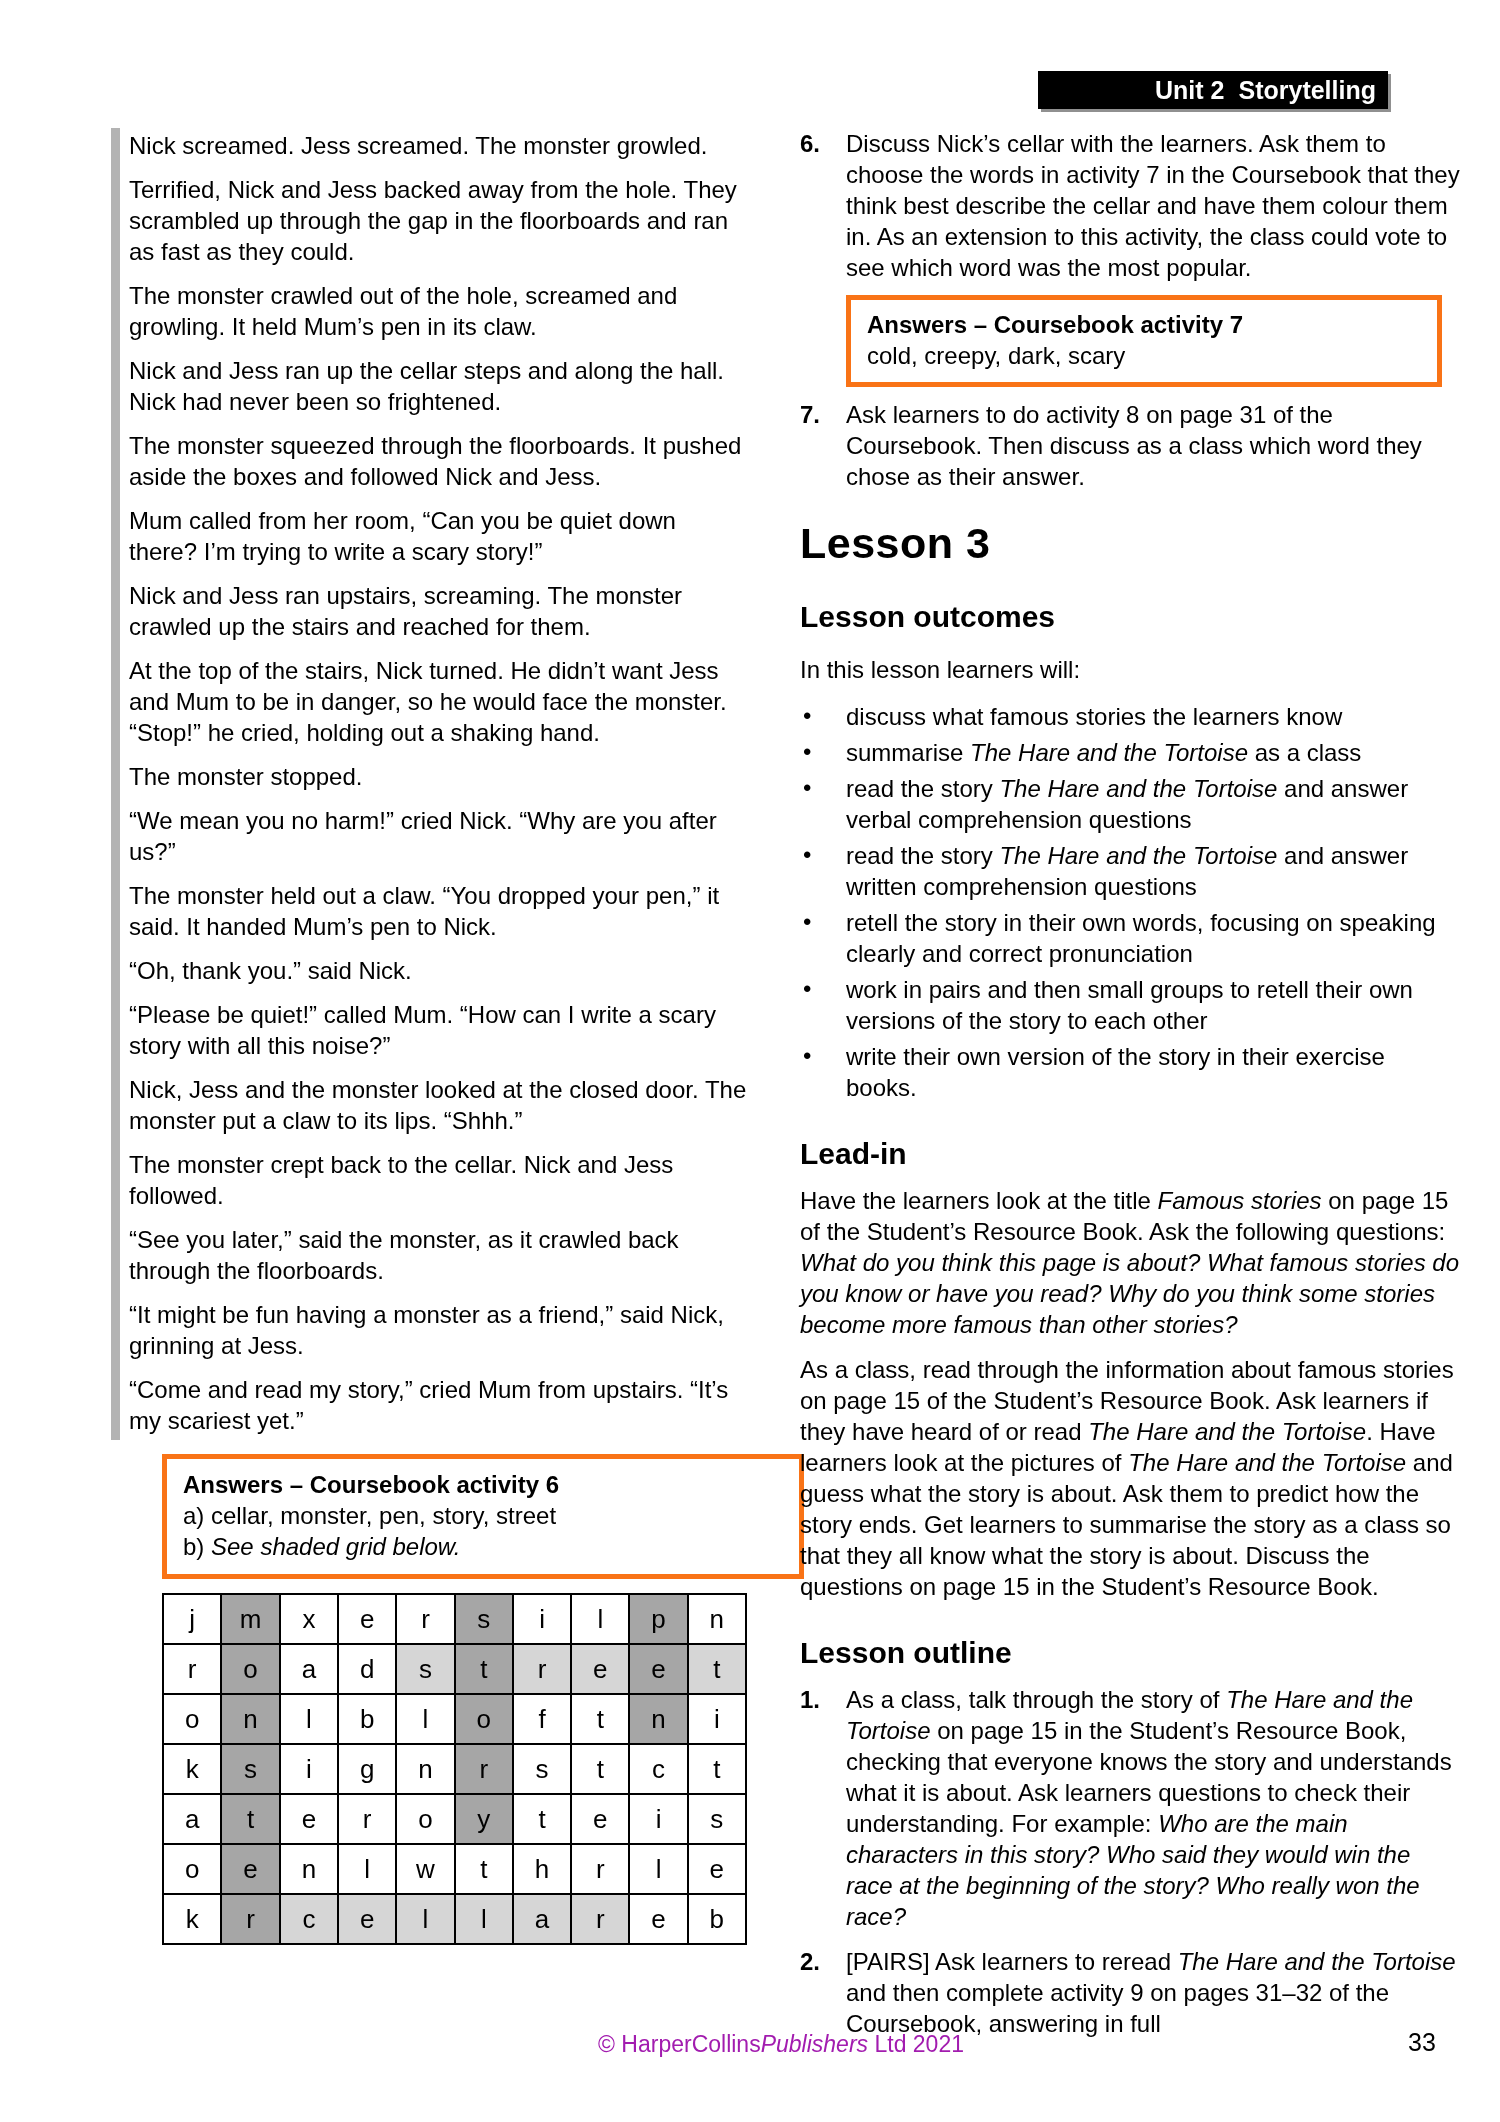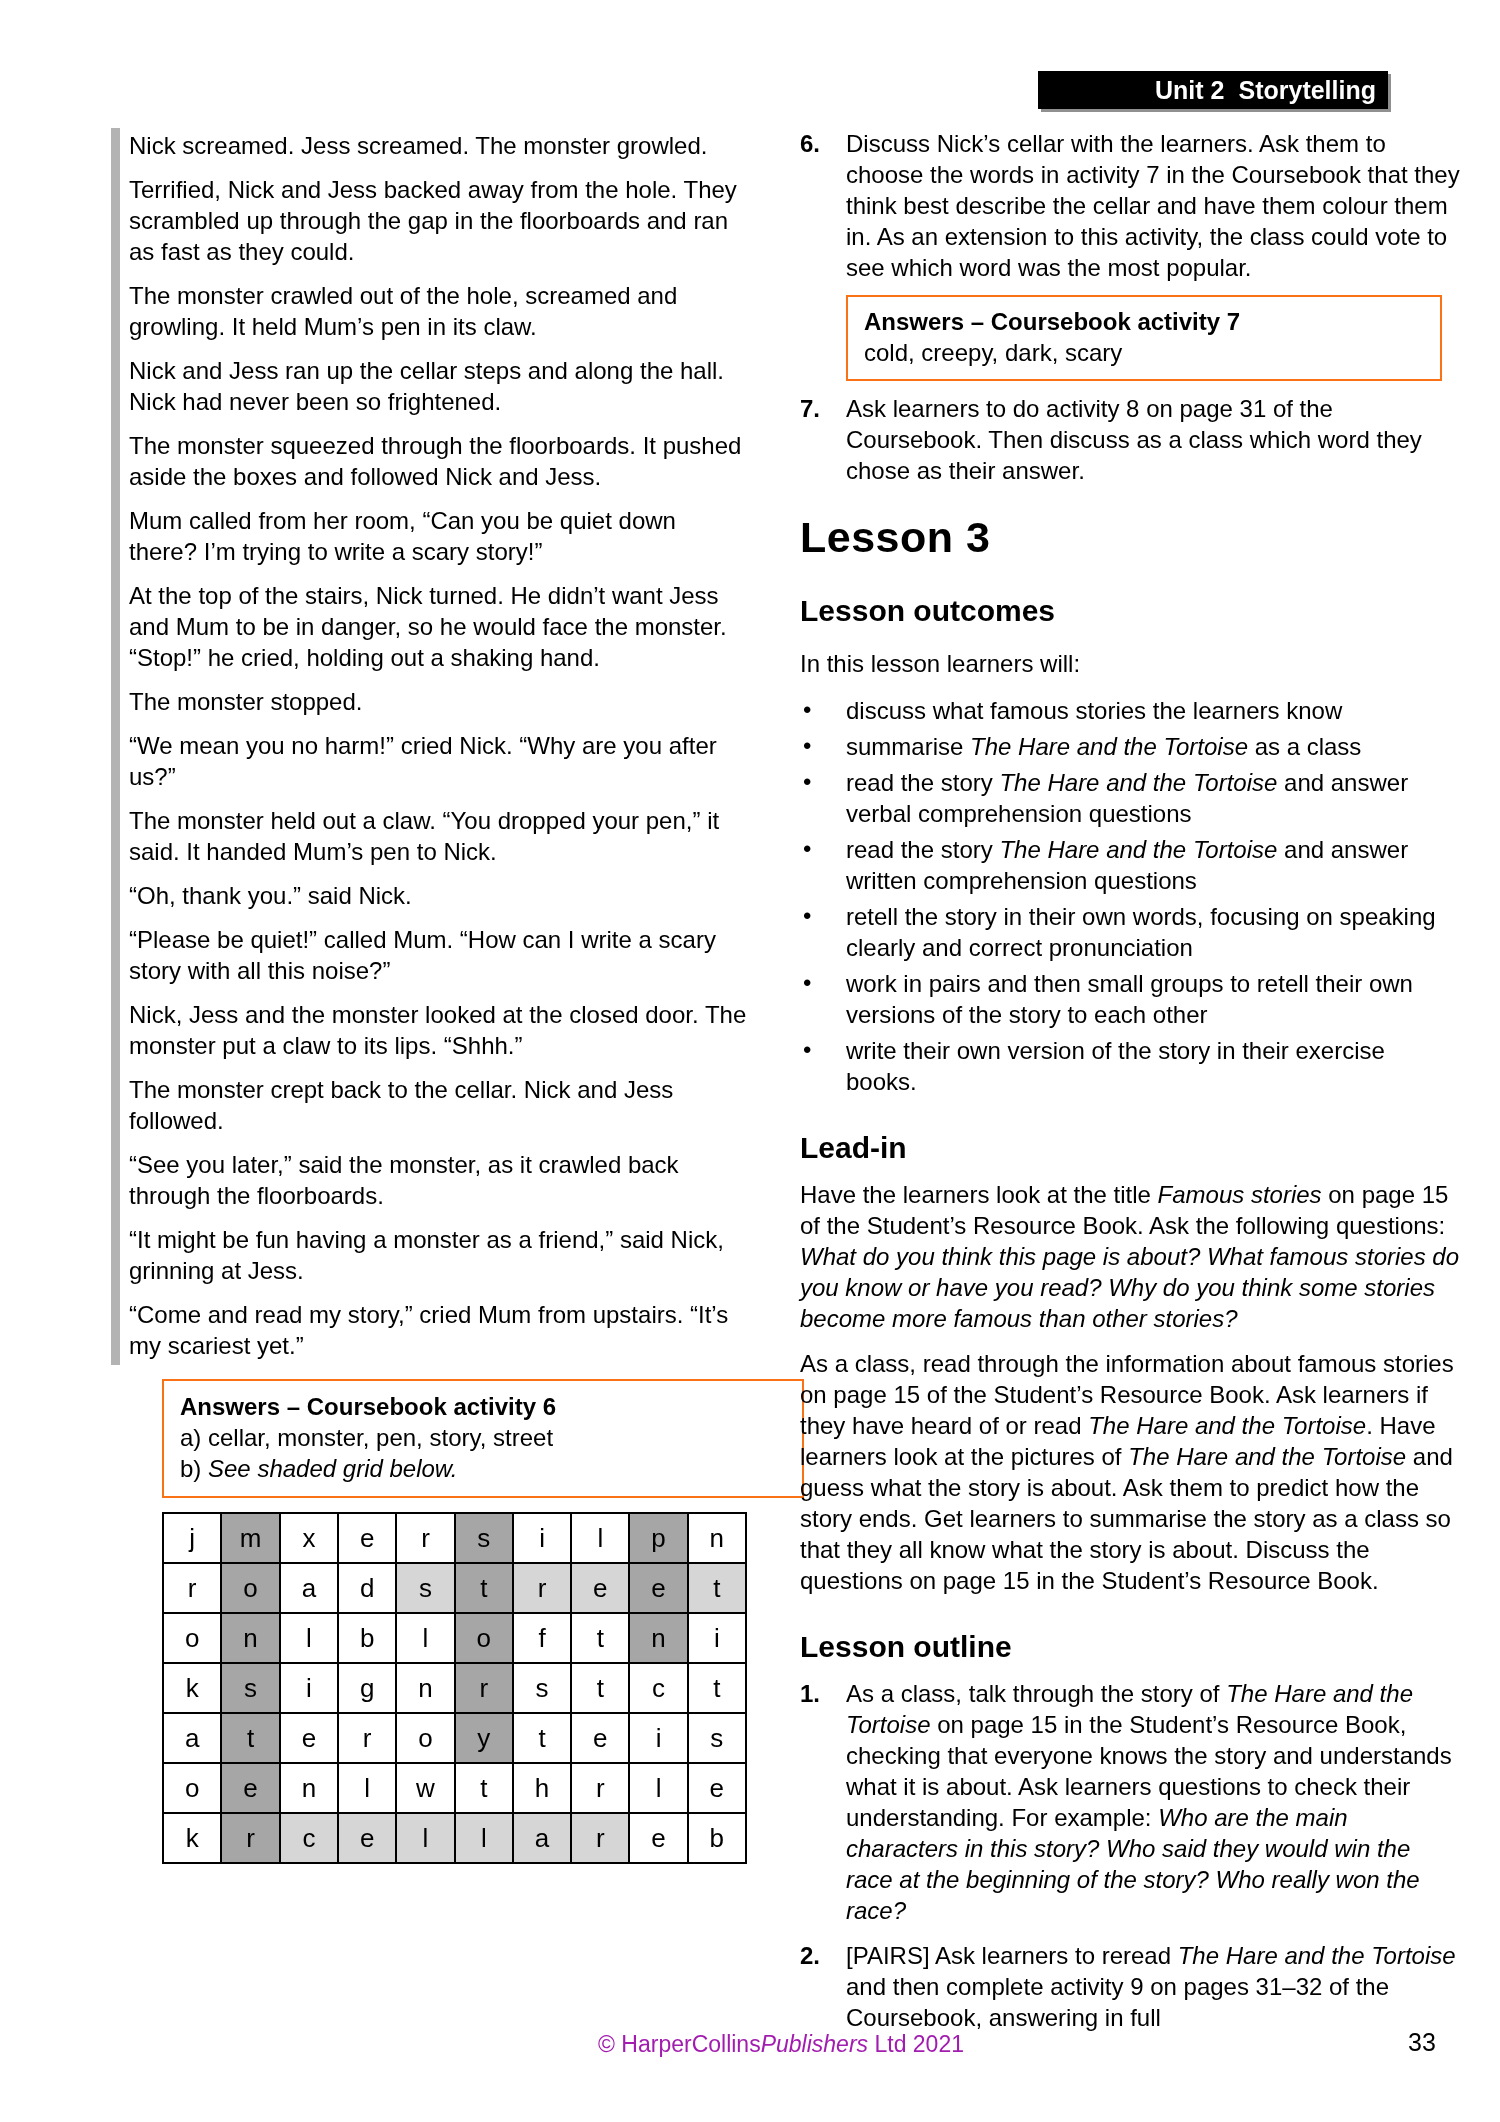--- a/index.html
+++ b/index.html
@@ -22,21 +22,21 @@
 
   
   .col-left { position:absolute; left:111px; top:130px; width:636px; }
   .story-block { display:flex; }
   .story-rule { width:9px; background:#b3b3b3; flex:none; margin-top:-2px; }
   .story-text { padding-left:9px; font-size:24px; line-height:31px; }
   .story-text p { margin:0 0 13px 0; }
   .story-text p:last-child { margin-bottom:4px; }
 
   .answers-box {
-    border:2px solid #f97316; box-sizing:border-box;
+    border:5px solid #f97316; box-sizing:border-box;
     font-size:24px; line-height:31px;
   }
   .answers-box .ab-title { font-weight:bold; }
   .box-a6 { margin:14px 0 0 51px; width:642px; padding:10px 16px 12px; }
 
   .grid-wrap { margin:14px 0 0 51px; }
   table.letter-grid { border-collapse:collapse; }
   table.letter-grid td {
     width:58px; height:48px; border:2px solid #000;
     text-align:center; vertical-align:middle;
@@ -86,20 +86,21 @@
 
     <div class="story-block">
       <div class="story-rule"></div>
       <div class="story-text">
         <p>Nick screamed. Jess screamed. The monster growled.</p>
         <p>Terrified, Nick and Jess backed away from the hole. They scrambled up through the gap in the floorboards and ran as fast as they could.</p>
         <p>The monster crawled out of the hole, screamed and growling. It held Mum’s pen in its claw.</p>
         <p>Nick and Jess ran up the cellar steps and along the hall. Nick had never been so frightened.</p>
         <p>The monster squeezed through the floorboards. It pushed aside the boxes and followed Nick and Jess.</p>
         <p>Mum called from her room, “Can you be quiet down there? I’m trying to write a scary story!”</p>
+        <p>Nick and Jess ran upstairs, screaming. The monster crawled up the stairs and reached for them.</p>
         <p>At the top of the stairs, Nick turned. He didn’t want Jess and Mum to be in danger, so he would face the monster. “Stop!” he cried, holding out a shaking hand.</p>
         <p>The monster stopped.</p>
         <p>“We mean you no harm!” cried Nick. “Why are you after us?”</p>
         <p>The monster held out a claw. “You dropped your pen,” it said. It handed Mum’s pen to Nick.</p>
         <p>“Oh, thank you.” said Nick.</p>
         <p>“Please be quiet!” called Mum. “How can I write a scary story with all this noise?”</p>
         <p>Nick, Jess and the monster looked at the closed door. The monster put a claw to its lips. “Shhh.”</p>
         <p>The monster crept back to the cellar. Nick and Jess followed.</p>
         <p>“See you later,” said the monster, as it crawled back through the floorboards.</p>
         <p>“It might be fun having a monster as a friend,” said Nick, grinning at Jess.</p>

